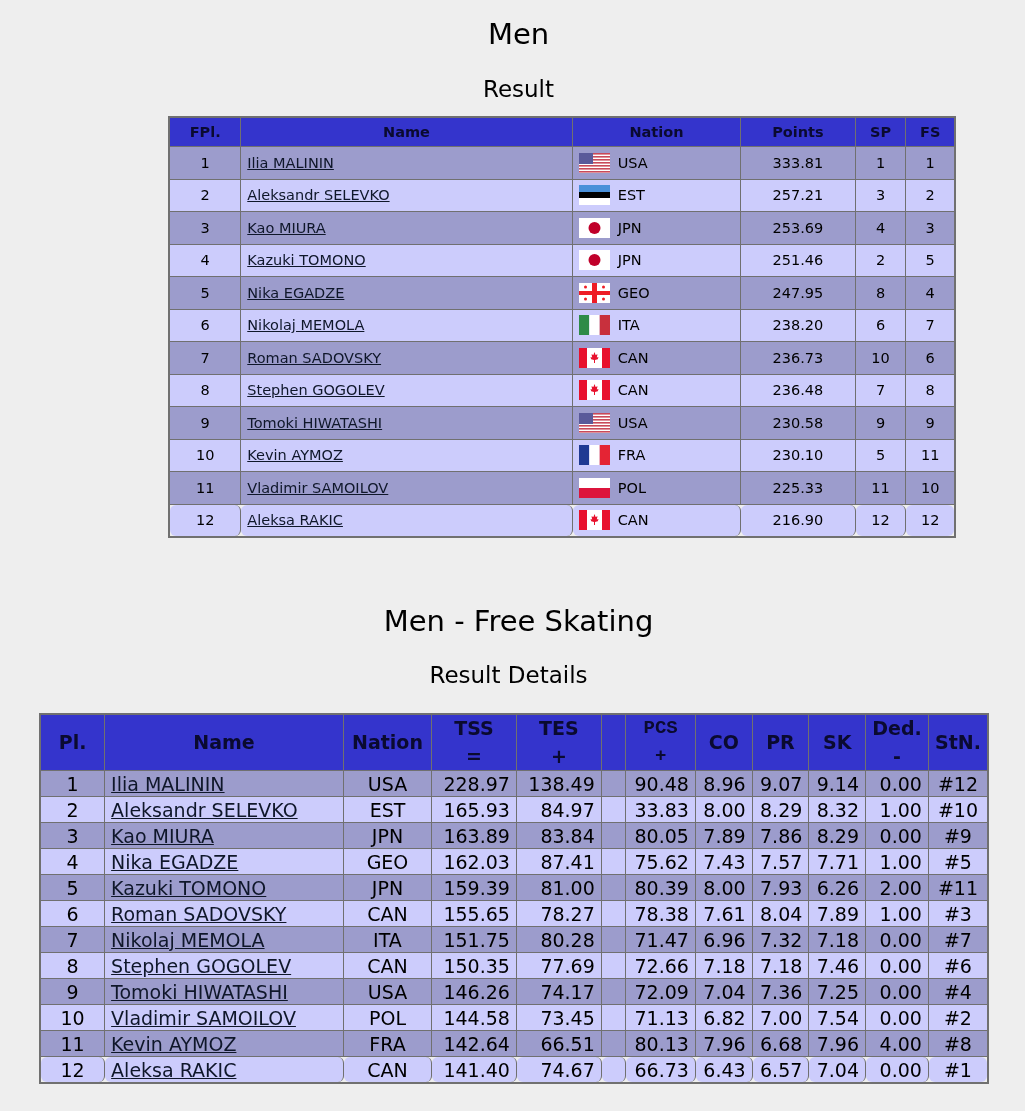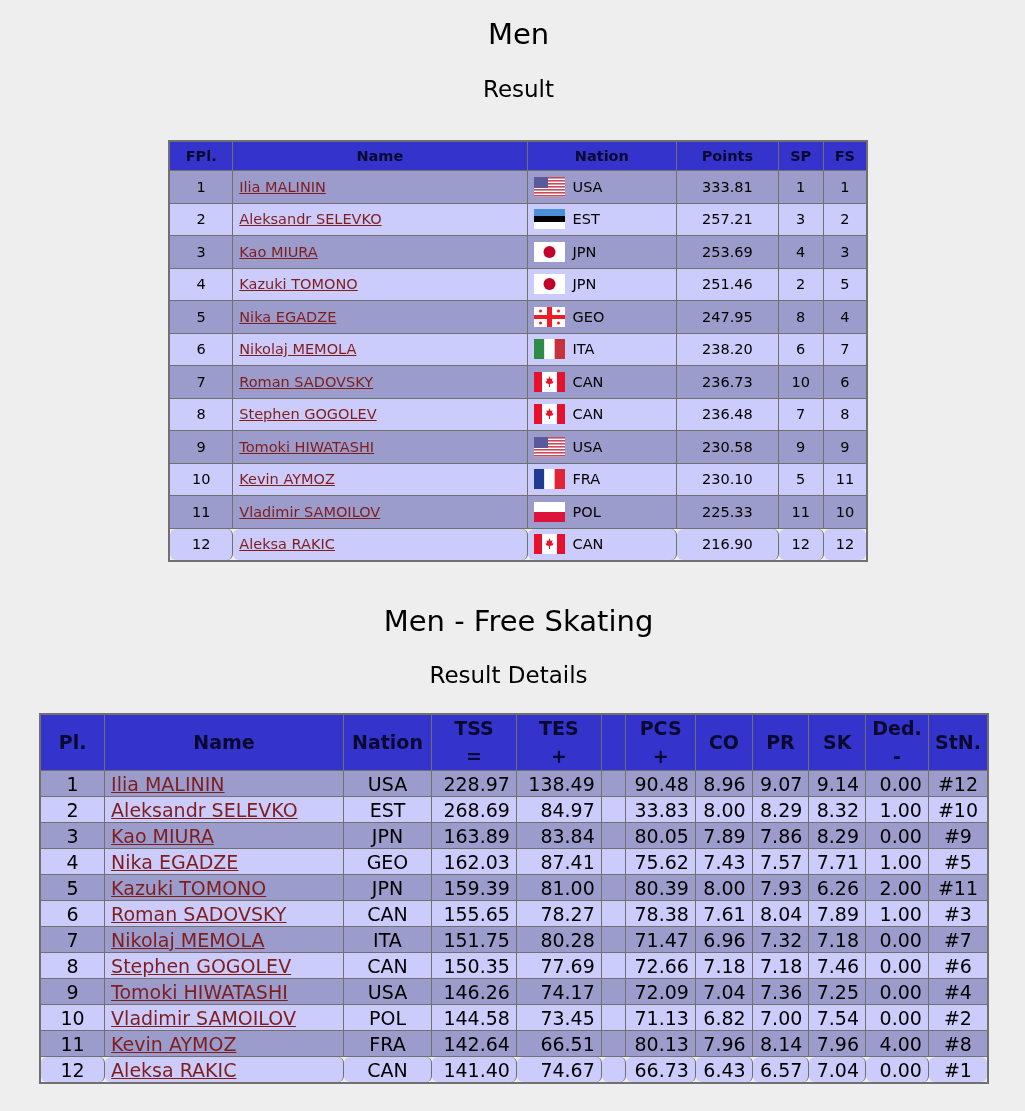--- a/index.html
+++ b/index.html
@@ -37,29 +37,29 @@
   tbody tr:last-child td { border-bottom: none; border-radius: 6px; }
   th {
     background: #3434cc;
     color: #0a0a30;
     font-weight: bold;
     text-align: center;
   }
   tr.odd td { background: #9c9ccc; }
   tr.even td { background: #ccccfc; }
   a.name {
-    color: #7f1d1d;
+    color: #0f172a;
     text-decoration: underline;
   }
   .c { text-align: center; }
   .r { text-align: right; }
   .l { text-align: left; }
 
   
-  #result-table { left: 168px; top: 140px; width: 700px; }
+  #result-table { left: 168px; top: 116px; width: 788px; }
   #result-table th { height: 28px; }
   #result-table td { height: 31.5px; }
   .nation-cell { display: flex; align-items: center; gap: 8px; }
   .flag {
     width: 31px; height: 20px; display: inline-block; position: relative;
     overflow: hidden; flex: none;
   }
   .flag svg { width: 31px; height: 20px; display: block; }
 
   
@@ -344,21 +344,21 @@
         <th style="width: 76px;"><span>Nation</span></th>
         <th style="width: 73px;">
           <span class="sub">TSS</span>
           <span class="sub">=</span>
         </th>
         <th style="width: 73px;">
           <span class="sub">TES</span>
           <span class="sub">+</span>
         </th>
         <th style="width: 14px;"><span></span></th>
-        <th style="width: 57px;">
+        <th style="width: 57px; font-family: Liberation Mono, monospace;">
           <span class="sub">PCS</span>
           <span class="sub">+</span>
         </th>
         <th style="width: 44px; margin-top: 12px;"><span>CO</span></th>
         <th style="width: 44px;"><span>PR</span></th>
         <th style="width: 44px;"><span>SK</span></th>
         <th style="width: 50px; margin-top: 15px;">
           <span class="sub">Ded.</span>
           <span class="sub">-</span>
         </th>
@@ -377,21 +377,21 @@
     <td class="r">8.96</td>
     <td class="r">9.07</td>
     <td class="r">9.14</td>
     <td class="r">0.00</td>
     <td class="c">#12</td>
       </tr>
       <tr class="even">
     <td class="c">2</td>
     <td class="l"><a class="name" href="#">Aleksandr SELEVKO</a></td>
     <td class="c">EST</td>
-    <td class="r">268.69</td>
+    <td class="r">165.93</td>
     <td class="r">84.97</td>
     <td></td>
     <td class="r">33.83</td>
     <td class="r">8.00</td>
     <td class="r">8.29</td>
     <td class="r">8.32</td>
     <td class="r">1.00</td>
     <td class="c">#10</td>
       </tr>
       <tr class="odd">
@@ -508,21 +508,21 @@
       </tr>
       <tr class="odd">
     <td class="c">11</td>
     <td class="l"><a class="name" href="#">Kevin AYMOZ</a></td>
     <td class="c">FRA</td>
     <td class="r">142.64</td>
     <td class="r">66.51</td>
     <td></td>
     <td class="r">80.13</td>
     <td class="r">7.96</td>
-    <td class="r">8.14</td>
+    <td class="r">6.68</td>
     <td class="r">7.96</td>
     <td class="r">4.00</td>
     <td class="c">#8</td>
       </tr>
       <tr class="even">
     <td class="c">12</td>
     <td class="l"><a class="name" href="#">Aleksa RAKIC</a></td>
     <td class="c">CAN</td>
     <td class="r">141.40</td>
     <td class="r">74.67</td>

